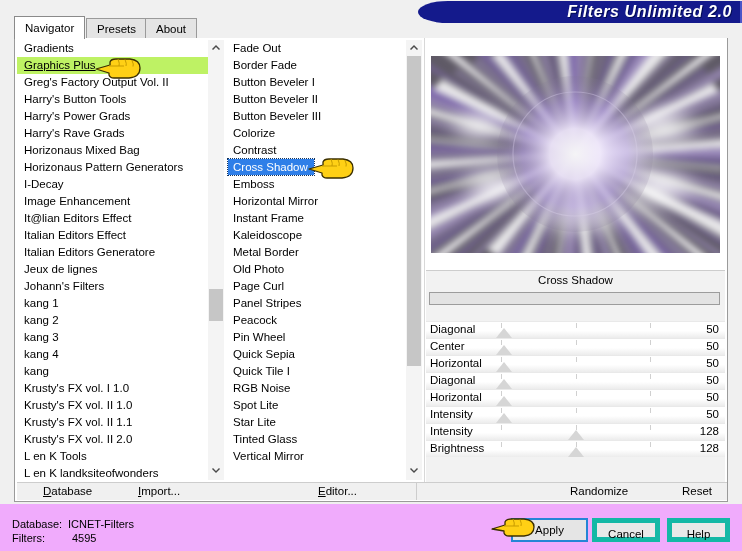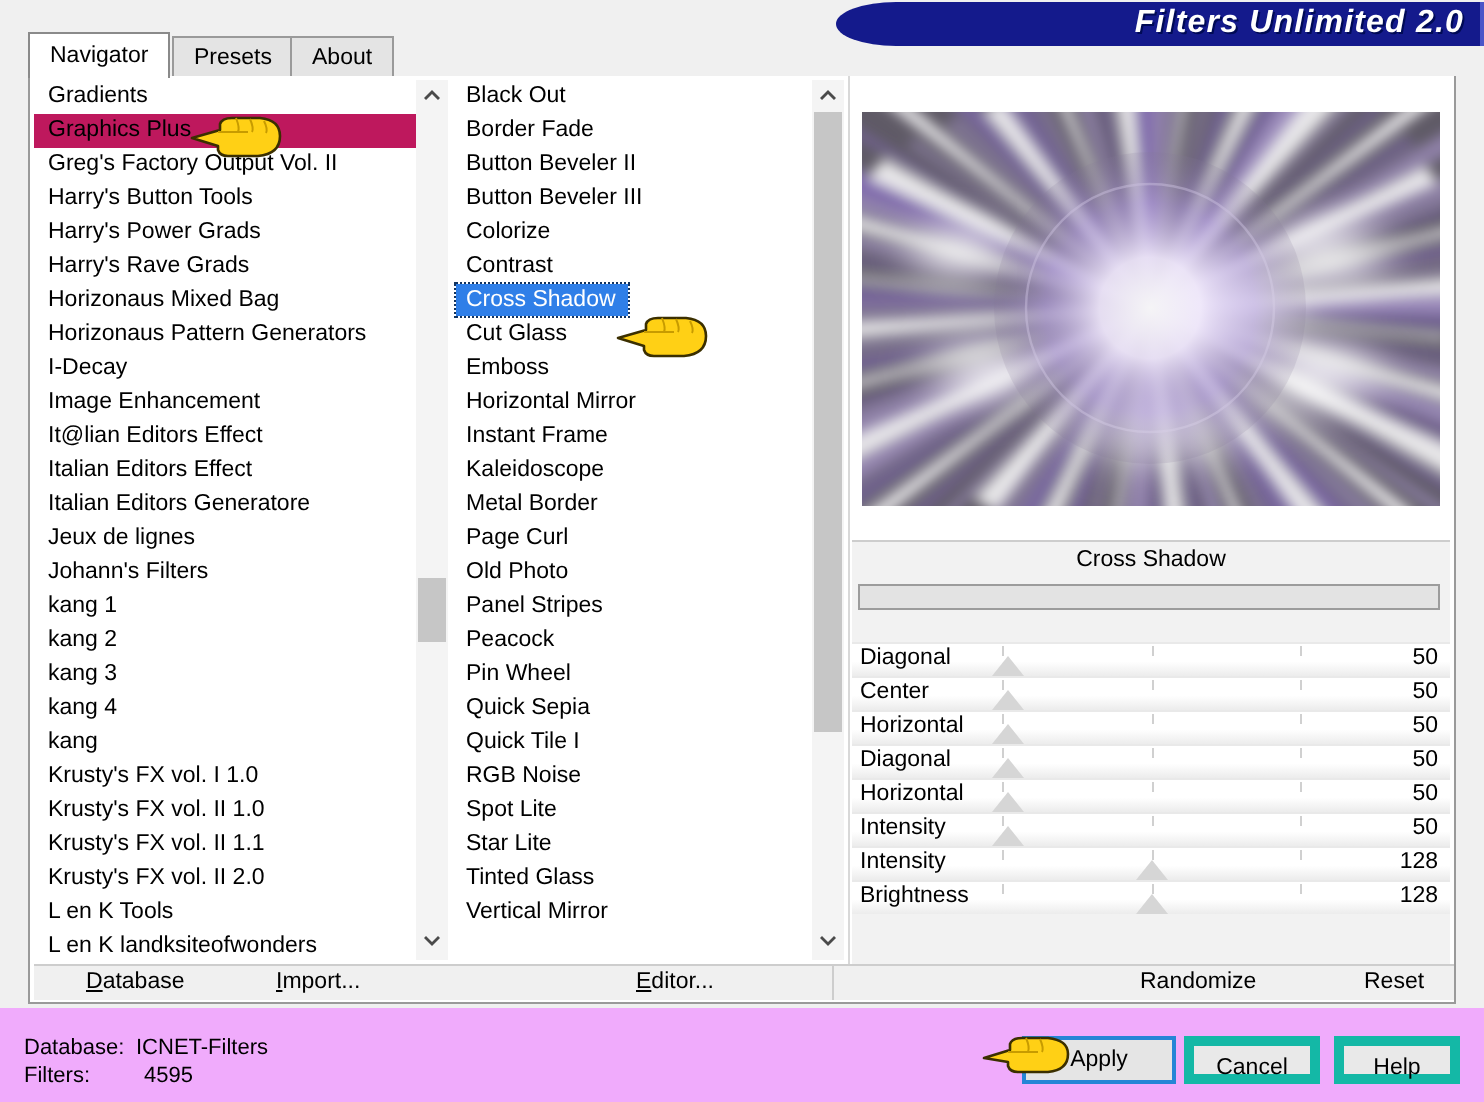--- a/index.html
+++ b/index.html
@@ -107,21 +107,21 @@
     height: 17px;
     line-height: 17px;
     padding-left: 7px;
     font-size: 11.5px;
     color: #000;
     white-space: nowrap;
     overflow: hidden;
     cursor: default;
     box-sizing: border-box;
   }
-  .list-item.hover { background: #be185d; }
+  .list-item.hover { background: #bef264; text-decoration: underline; }
   .list-item.selected {
     background: #2f7fe8;
     color: #ffffff;
     display: inline-block;
     padding-right: 6px;
     padding-left: 5px;
     margin-left: 2px;
     height: 16px;
     line-height: 16px;
     outline: 1px dotted #12335f;
@@ -374,35 +374,35 @@
         <div class="sb-arrow down">
           <svg width="8" height="6" viewBox="0 0 8 6">
               <path d="M0 1 L4 5 L8 1 L7 0 L4 3 L1 0 Z" fill="#4a4a4a"></path>
             </svg>
         </div>
       </div>
     </div>
 
     <div class="listbox" id="list-filters">
       <div class="list-inner" id="flt-inner">
-          <div class="list-item">Black Out</div>
+          <div class="list-item">Fade Out</div>
           <div class="list-item">Border Fade</div>
+          <div class="list-item">Button Beveler I</div>
           <div class="list-item">Button Beveler II</div>
           <div class="list-item">Button Beveler III</div>
           <div class="list-item">Colorize</div>
           <div class="list-item">Contrast</div>
           <div class="selrow"><span class="list-item selected">Cross Shadow</span></div>
-          <div class="list-item">Cut Glass</div>
           <div class="list-item">Emboss</div>
           <div class="list-item">Horizontal Mirror</div>
           <div class="list-item">Instant Frame</div>
           <div class="list-item">Kaleidoscope</div>
           <div class="list-item">Metal Border</div>
+          <div class="list-item">Old Photo</div>
           <div class="list-item">Page Curl</div>
-          <div class="list-item">Old Photo</div>
           <div class="list-item">Panel Stripes</div>
           <div class="list-item">Peacock</div>
           <div class="list-item">Pin Wheel</div>
           <div class="list-item">Quick Sepia</div>
           <div class="list-item">Quick Tile I</div>
           <div class="list-item">RGB Noise</div>
           <div class="list-item">Spot Lite</div>
           <div class="list-item">Star Lite</div>
           <div class="list-item">Tinted Glass</div>
           <div class="list-item">Vertical Mirror</div>

